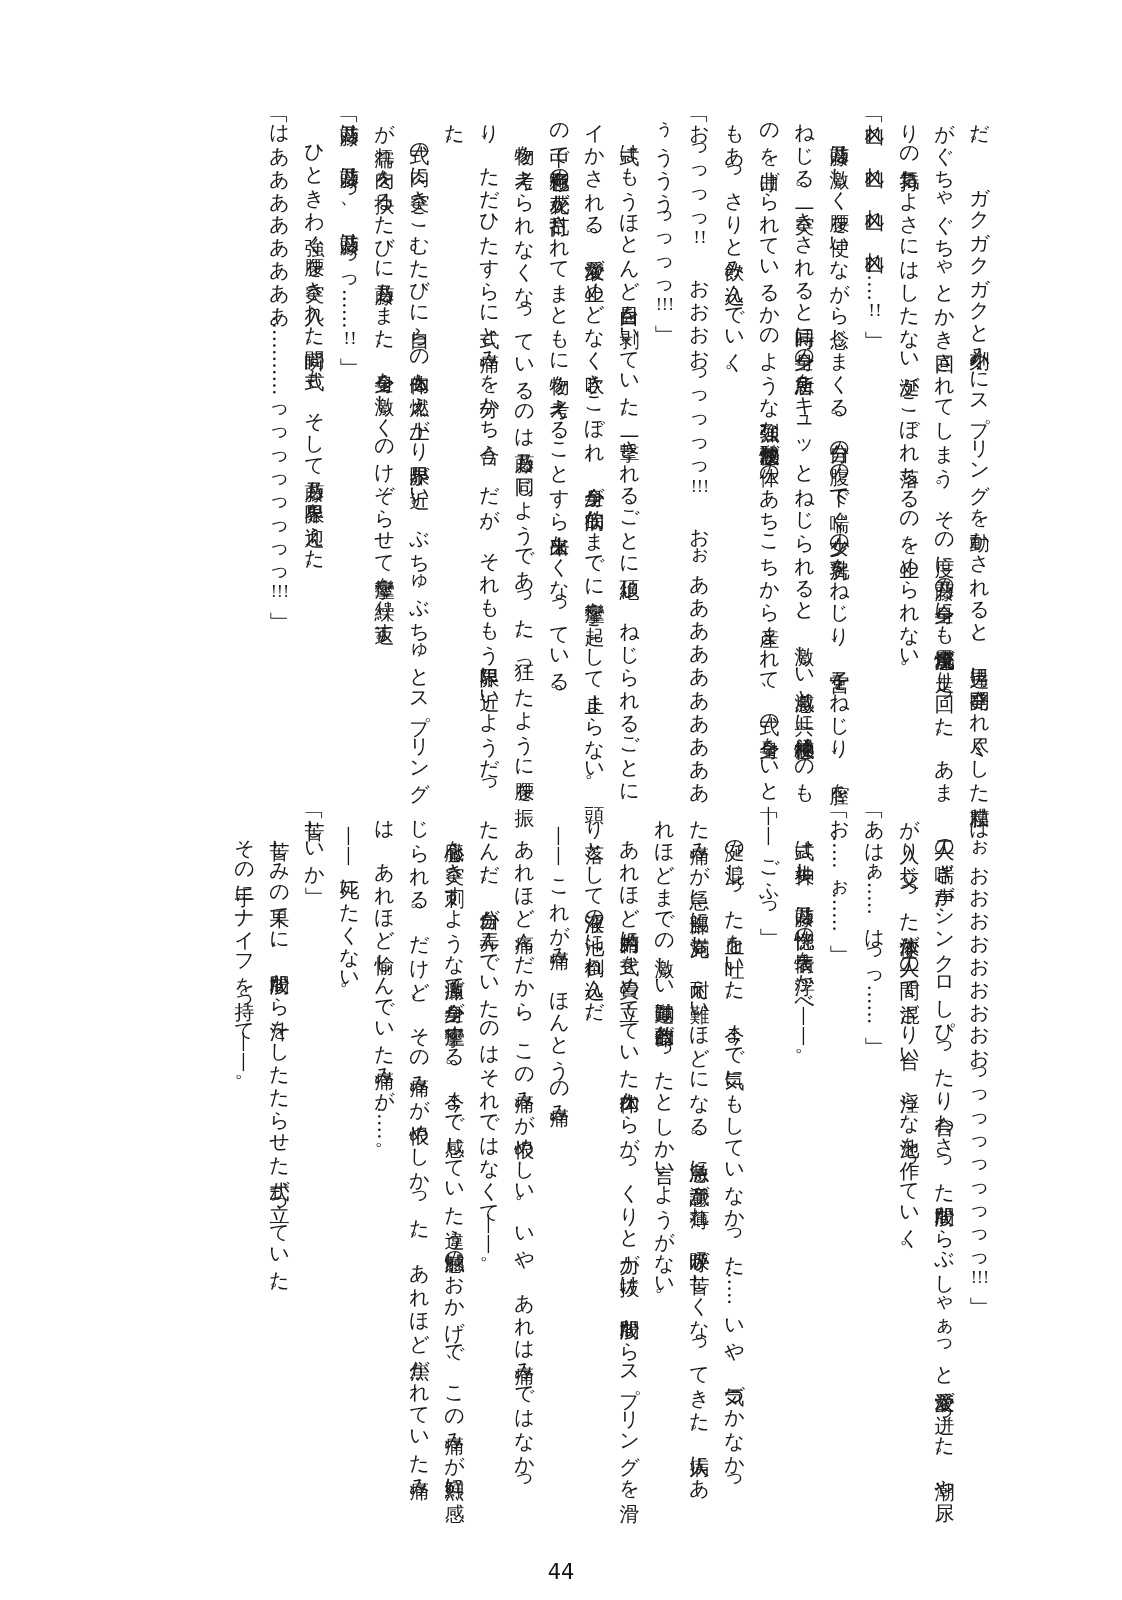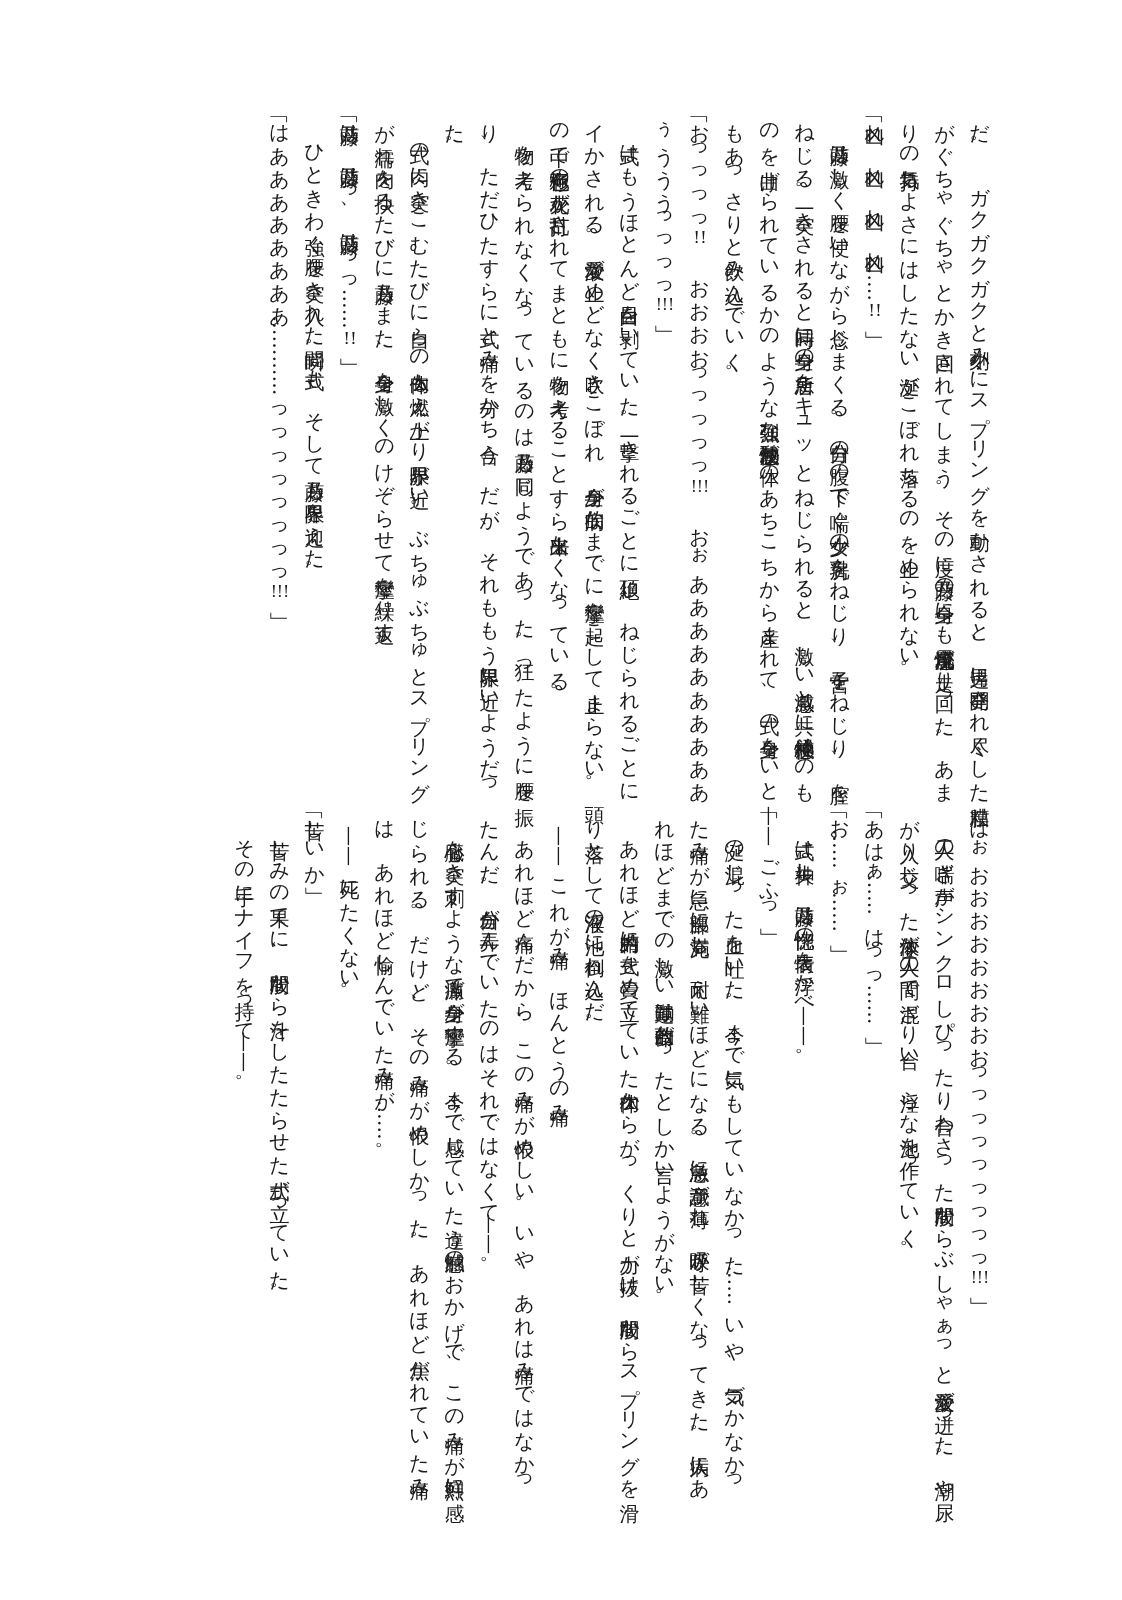--- a/index.html
+++ b/index.html
@@ -80,13 +80,14 @@
       <p>　あれほど精力的に式を責め立てていた肉体からがっくりと力が抜け、股間からスプリングを滑り落として淫液の池に倒れ込んだ。</p>
       <p>　——これが痛み、ほんとうの痛み。</p>
       <p>　あれほど痛んだから、この痛みが恨めしい。いや、あれは痛みではなかったんだ。自分が弄んでいたのはそれではなくて——。</p>
       <p>　心臓を突き刺すような激痛で全身が痙攣する。今まで感じていた違う感触のおかげで、この痛みが鮮烈に感じられる。だけど、その痛みが恨めしかった。あれほど焦がれていた痛みは、あれほど愉しんでいた痛みが……。</p>
       <p>　——死にたくない。</p>
       <p>「苦しいか」</p>
       <p>　苦しみの果てに、股間から汁をしたたらせた式が立っていた。</p>
       <p>　その手にナイフを持って——。</p>
     </div>
 
+  <div class="page-number">44</div>
 </div>
 
 </body></html>

